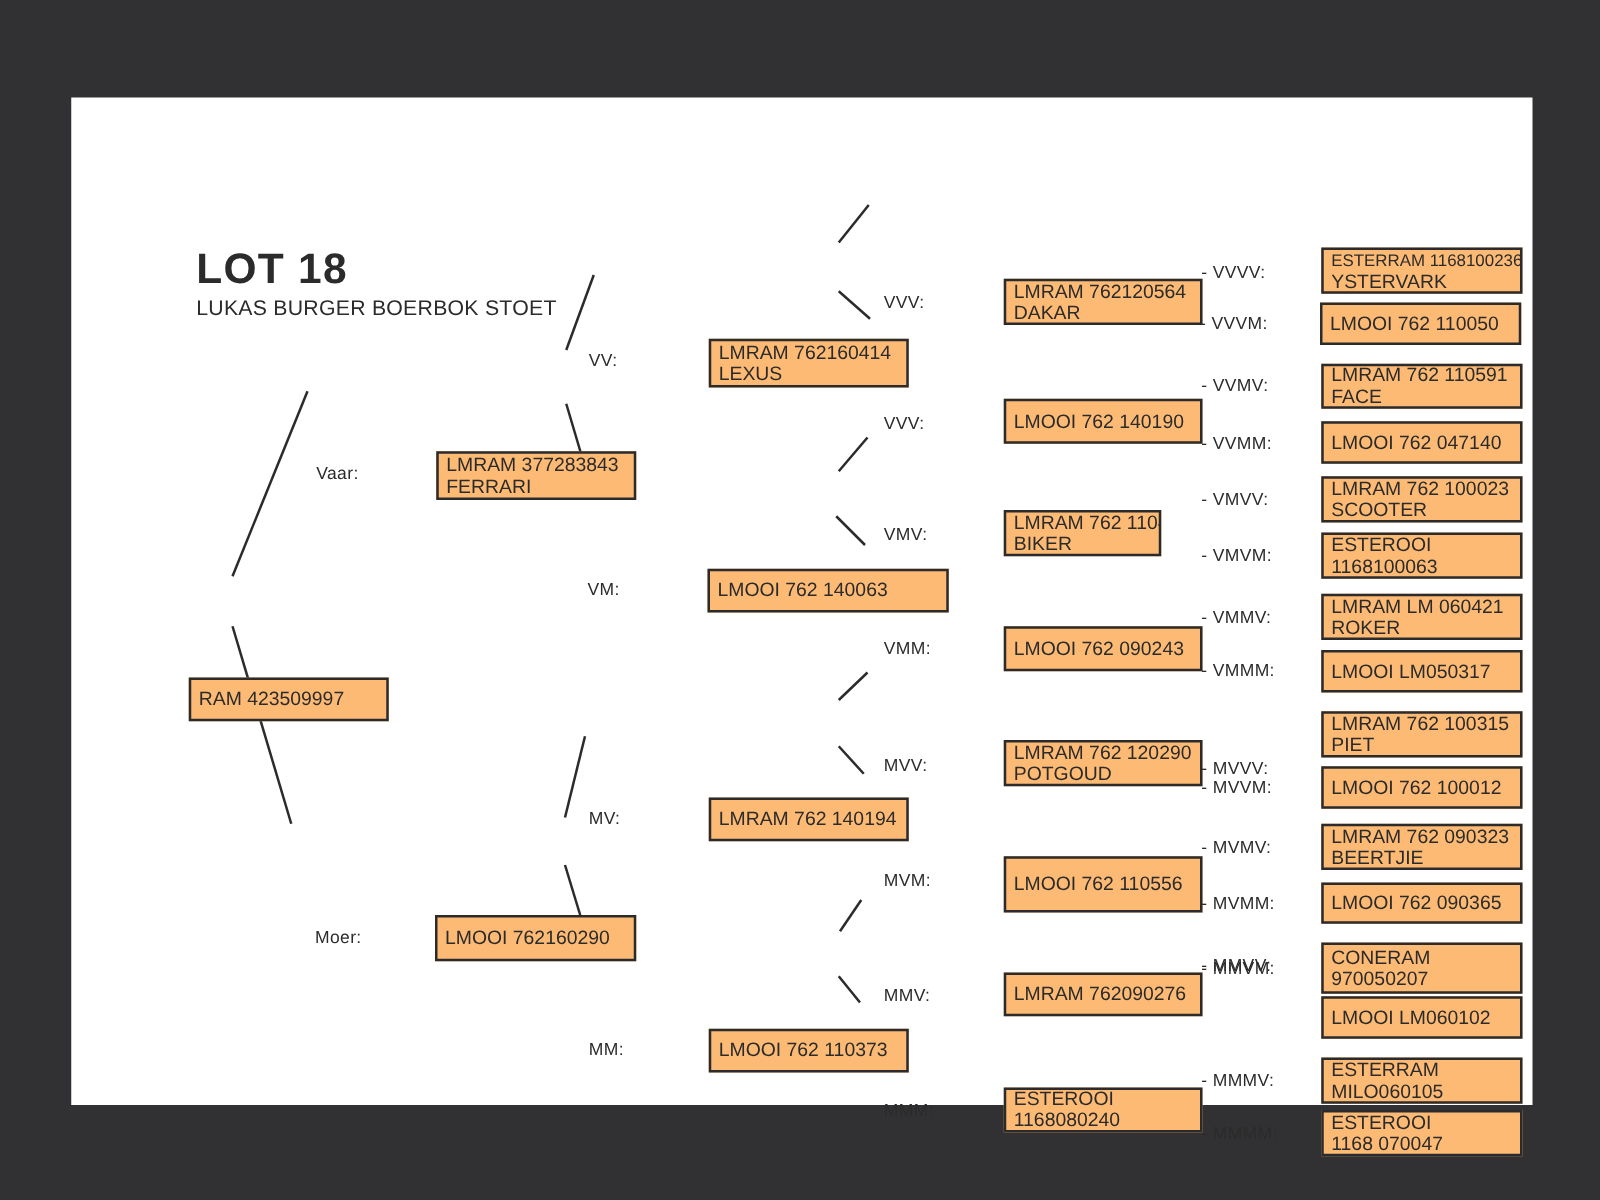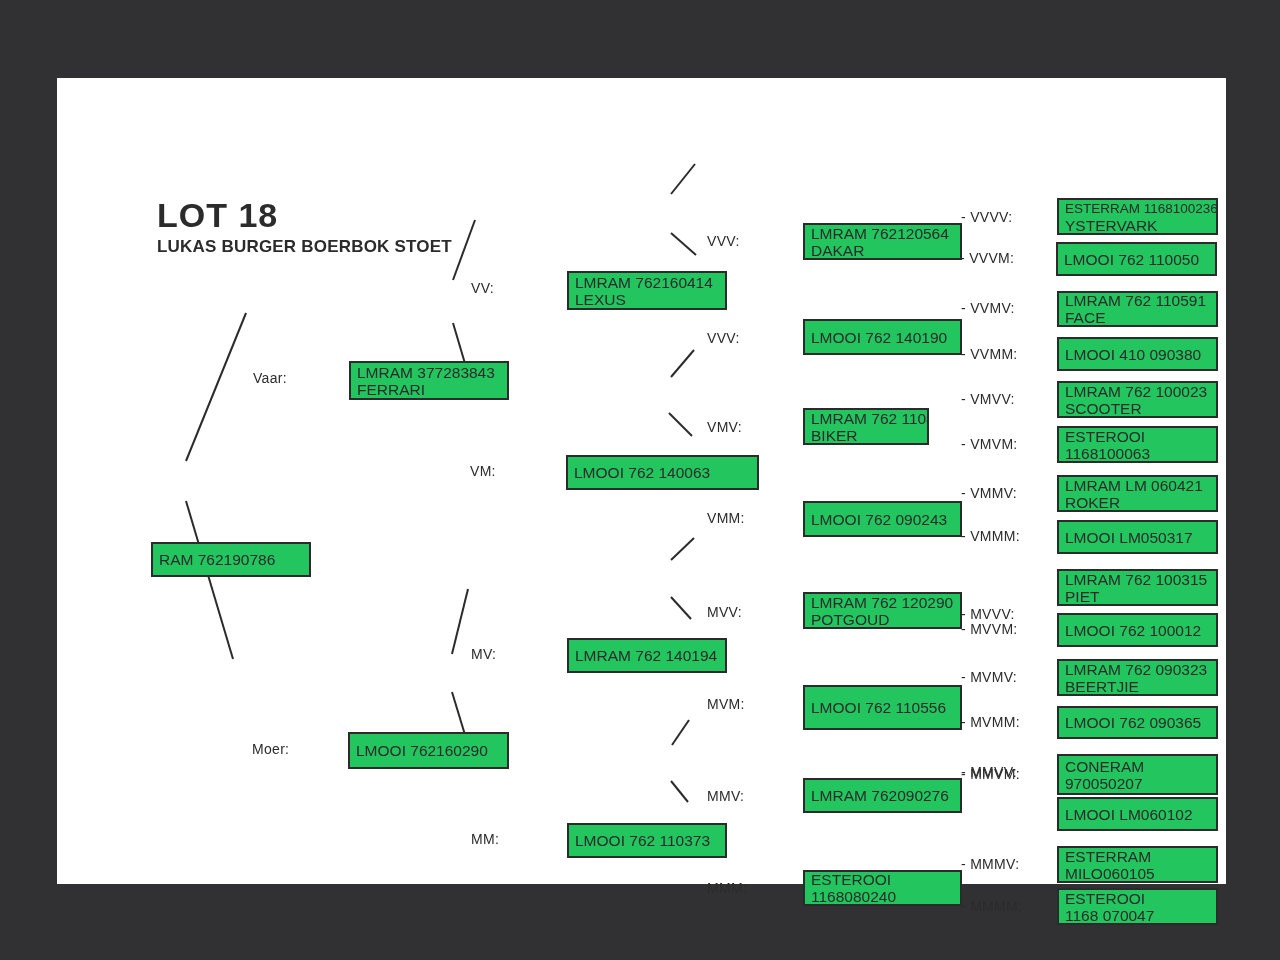--- a/index.html
+++ b/index.html
@@ -14,31 +14,31 @@
   #page{
     position:absolute;left:57px;top:78px;width:1169px;height:806px;
     background:#ffffff;
   }
   .title{
     position:absolute;left:100px;top:118px;
     font-size:34px;font-weight:bold;letter-spacing:1px;color:#2b2b2b;
   }
   .subtitle{
     position:absolute;left:100px;top:159px;
-    font-size:17px;font-weight:bold;letter-spacing:0.2px;color:#2b2b2b;text-align:center;
+    font-size:17px;font-weight:normal;letter-spacing:0.2px;color:#2b2b2b;text-align:center;
   }
   .wires{position:absolute;left:0;top:0;pointer-events:none;}
   .lbl{
     position:absolute;width:90px;height:18px;
     font-size:14px;letter-spacing:0.3px;text-align:left;
     color:#2b2b2b;white-space:nowrap;
   }
   .box{
     position:absolute;
-    border:2px solid #2b2b2b;background:#22c55e;
+    border:2px solid #2b2b2b;background:#fdba74;
     display:flex;flex-direction:column;justify-content:center;
     padding-left:6px;box-sizing:border-box;overflow:hidden;
   }
   .box .t{
     font-size:15.5px;line-height:17px;white-space:nowrap;color:#2b2b2b;
   }
   .box .t.fit{font-size:13.5px;}
   .box .t:empty{display:none;}
 </style>
 </head>
@@ -63,21 +63,21 @@
         <line x1="671" y1="377" x2="694" y2="350"></line>
         <line x1="669" y1="413" x2="692" y2="436"></line>
         <line x1="671" y1="560" x2="694" y2="538"></line>
         <line x1="671" y1="597" x2="691" y2="619"></line>
         <line x1="672" y1="745" x2="689" y2="720"></line>
         <line x1="671" y1="781" x2="688" y2="802"></line>
       </g>
     </svg>
 
     <div class="box" style="left:94px;top:464px;width:160px;height:35px">
-      <div class="t">RAM 762190786</div>
+      <div class="t">RAM 423509997</div>
 
     </div>
 
     <div class="lbl" style="left:196px;top:292px">Vaar:</div>
     <div class="box" style="left:292px;top:283px;width:160px;height:39px">
       <div class="t">LMRAM 377283843</div>
       <div class="t">FERRARI</div>
     </div>
 
     <div class="lbl" style="left:195px;top:663px">Moer:</div>
@@ -171,21 +171,21 @@
     </div>
 
     <div class="lbl" style="left:904px;top:222px">- VVMV:</div>
     <div class="box" style="left:1000px;top:213px;width:161px;height:36px">
       <div class="t">LMRAM 762 110591</div>
       <div class="t">FACE</div>
     </div>
 
     <div class="lbl" style="left:904px;top:268px">- VVMM:</div>
     <div class="box" style="left:1000px;top:259px;width:161px;height:34px">
-      <div class="t">LMOOI 410 090380</div>
+      <div class="t">LMOOI 762 047140</div>
 
     </div>
 
     <div class="lbl" style="left:904px;top:313px">- VMVV:</div>
     <div class="box" style="left:1000px;top:303px;width:161px;height:37px">
       <div class="t">LMRAM 762 100023</div>
       <div class="t">SCOOTER</div>
     </div>
 
     <div class="lbl" style="left:904px;top:358px">- VMVM:</div>

